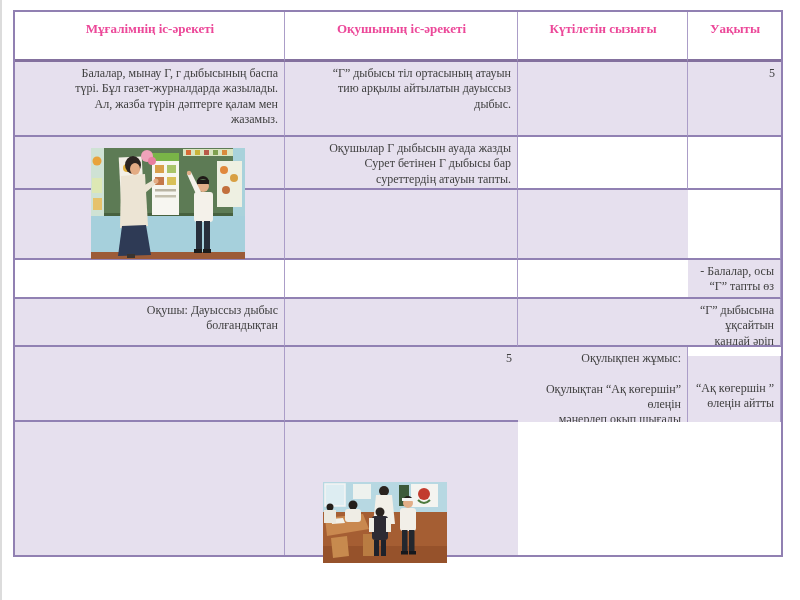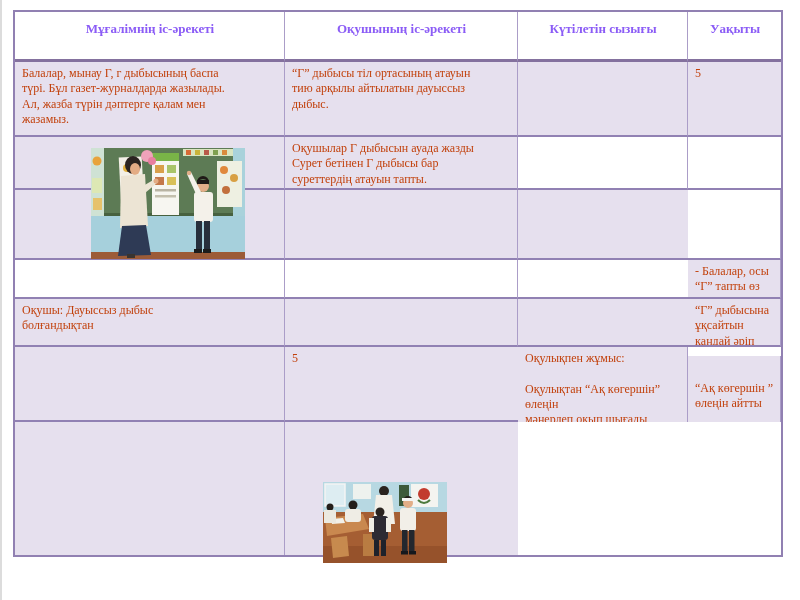--- a/index.html
+++ b/index.html
@@ -14,28 +14,28 @@
     grid-template-columns:270px 233px 170px 93px;
     grid-template-rows:50px 75px 53px 70px 39px 48px 75px 133px;
     border:2px solid #9180b2;background:#ffffff;z-index:1;
   }
   .cell{
     box-sizing:border-box;
     border-right:1px solid #ab9dc8;
     border-bottom:2px solid #9181b3;
     background:#e6e0ee;
     padding:4px 6px 3px 7px;
-    font-size:12px;line-height:1.28;color:#c2410c;
-    white-space:pre-line;overflow:hidden;
+    font-size:12px;line-height:1.28;color:#404040;
+    white-space:pre-line;overflow:hidden;text-align:right;
   }
   .cell.white{background:#ffffff;}
   .hdr{
     background:#ffffff;border-bottom:3px solid #84719e;
     text-align:center;font-weight:bold;font-size:13px;
-    padding-top:9px;color:#8b5cf6;
+    padding-top:9px;color:#ec4899;
   }
   .last-col{border-right:none;}
   .last-row{border-bottom:none;}
   .pad-top{padding-top:25px;margin-top:9px;}
   .photo{position:absolute;z-index:2;}
   .photo1{left:91px;top:148px;width:154px;height:111px;}
   .photo2{left:323px;top:482px;width:124px;height:81px;}
   svg{display:block;}
 </style>
 </head>

